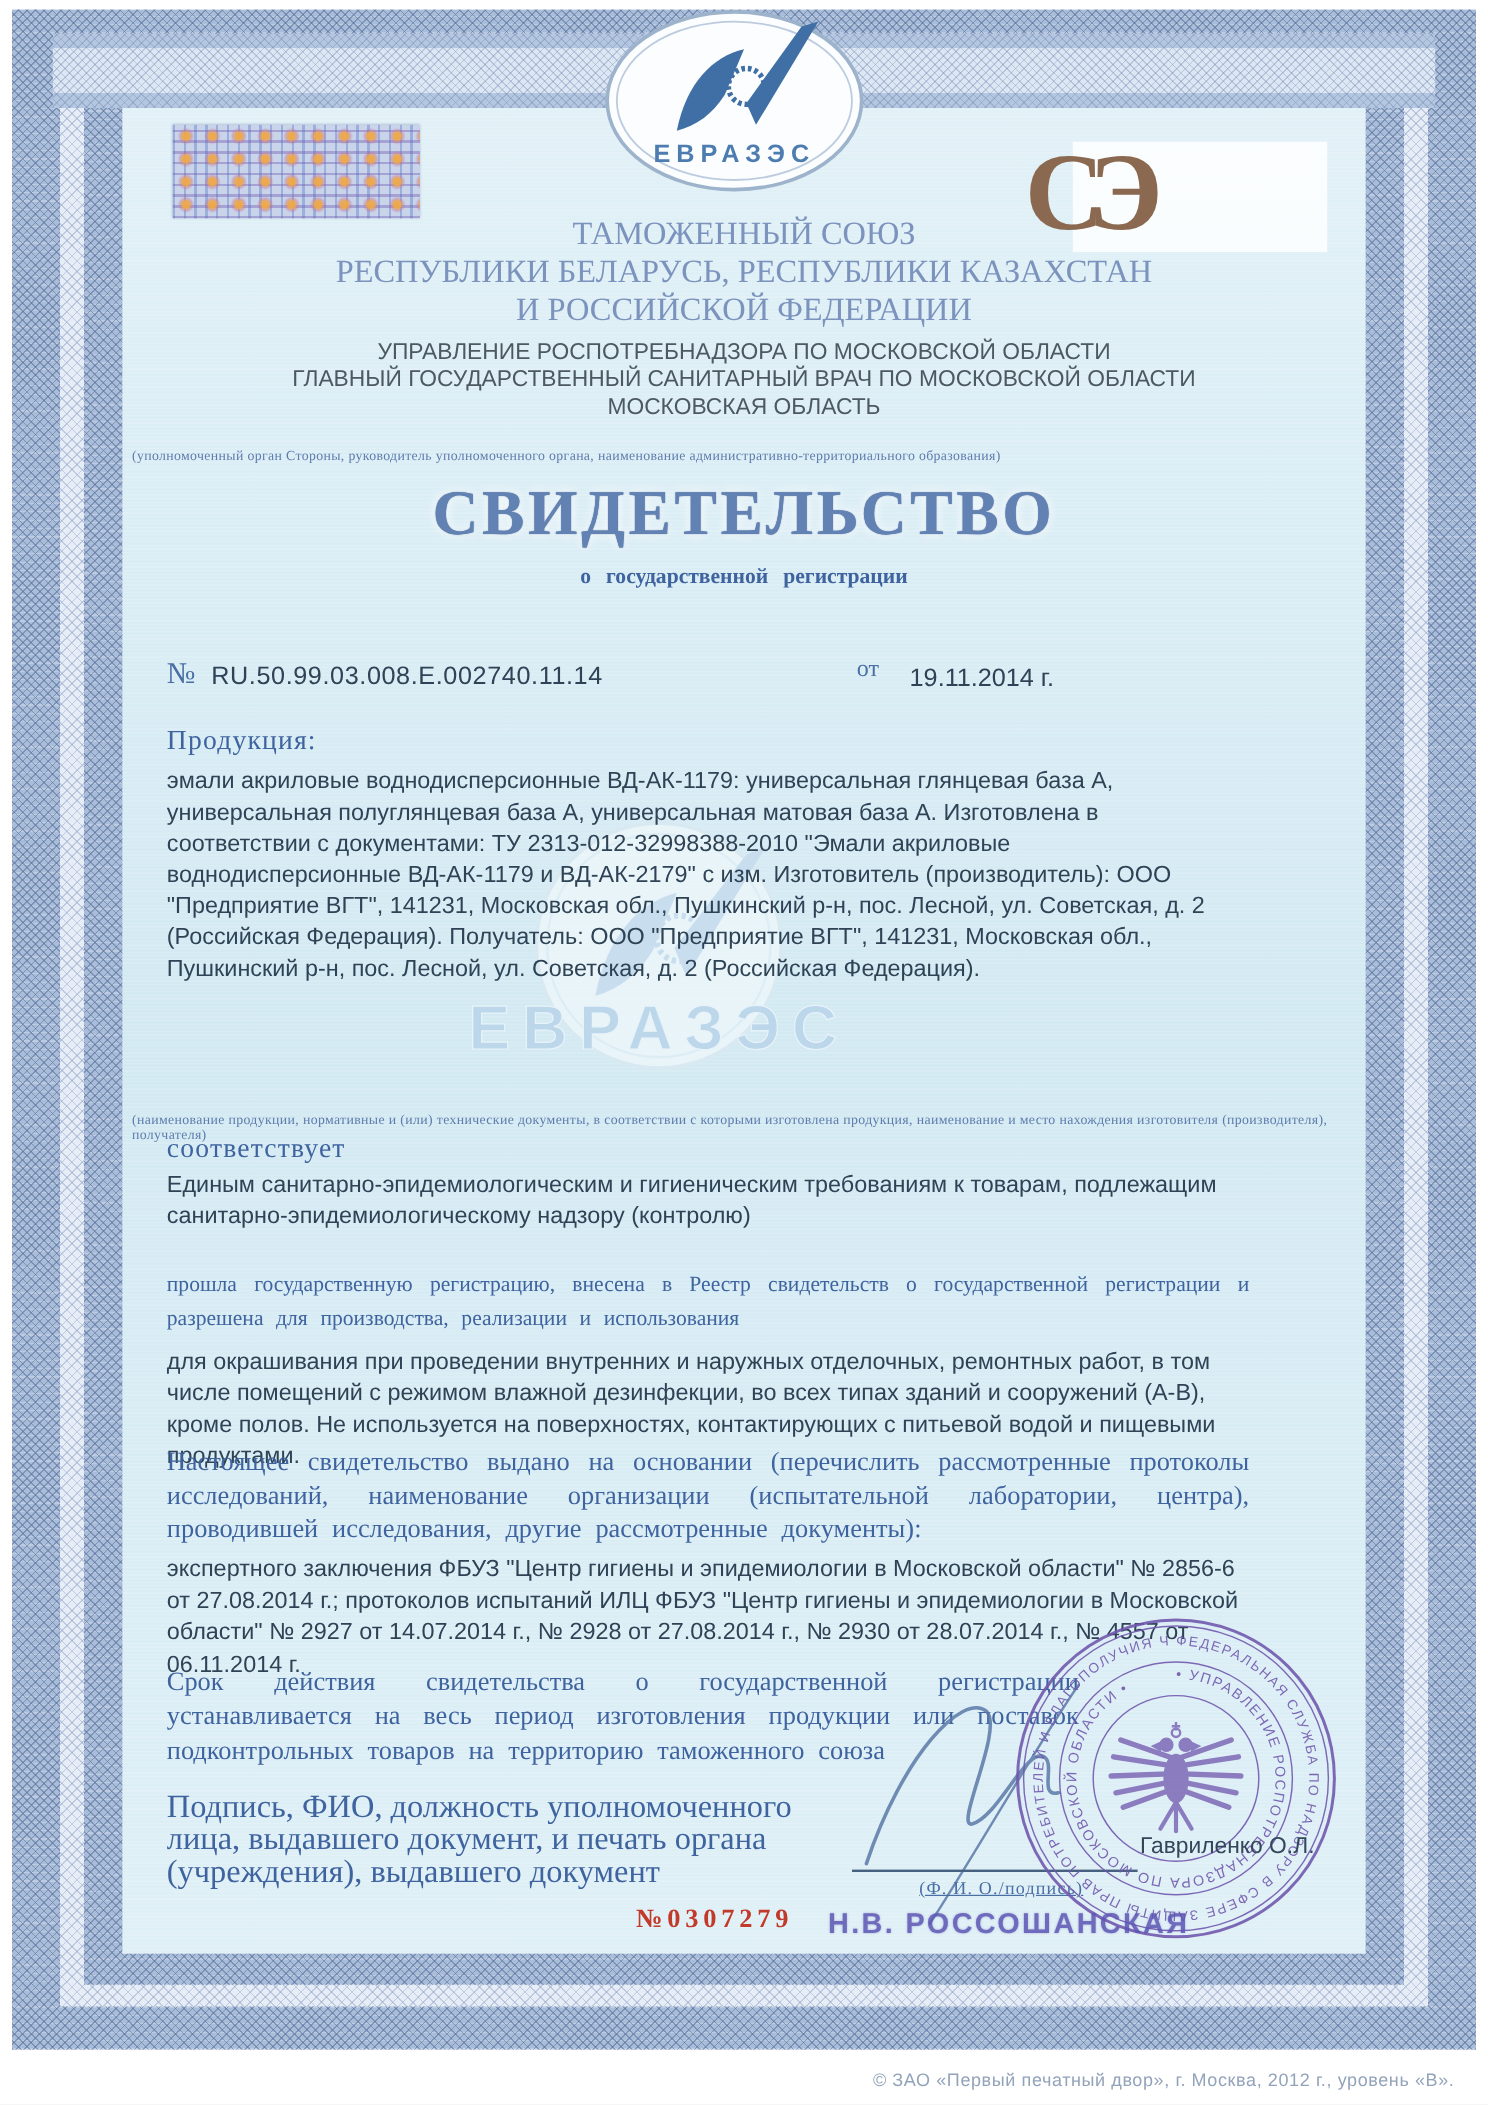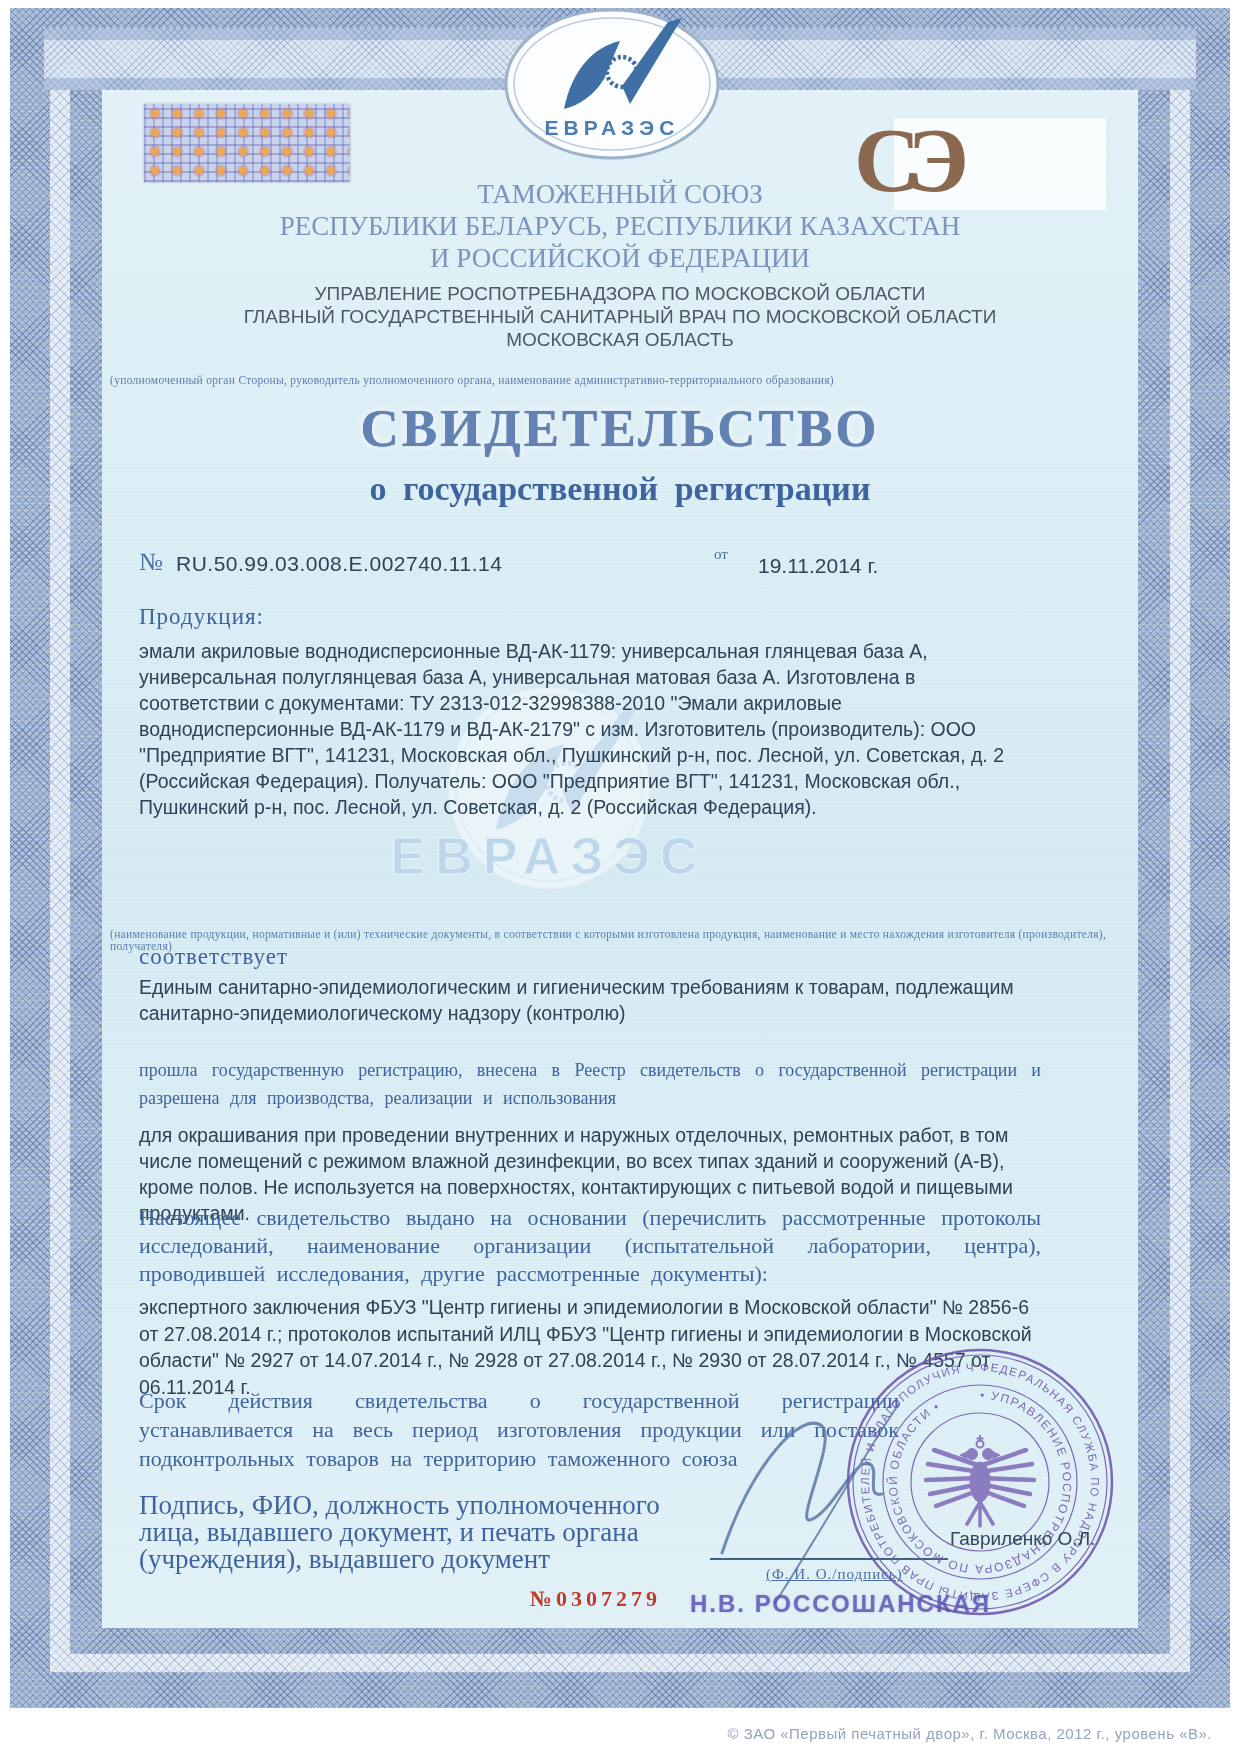--- a/index.html
+++ b/index.html
@@ -55,26 +55,26 @@
   .hdr .h-serif{font-family:"Liberation Serif",serif;font-weight:normal;font-size:27px;line-height:32px;color:#7b93bd;}
   .hdr .h-sans{font-family:"Liberation Sans",sans-serif;font-size:19px;line-height:23px;color:#4d5962;margin-top:0;}
   .hdr .gap{height:8px;}
   .cap{position:absolute;left:8px;right:8px;text-align:left;
        font-family:"Liberation Serif",serif;font-size:11.5px;color:#5d7cad;letter-spacing:.3px;}
   .cap1{top:286px;}
   .cap2{top:840px;}
   .title{position:absolute;left:0;right:0;top:310px;text-align:center;}
   .title .t-main{font-family:"Liberation Serif",serif;font-weight:bold;font-size:53px;letter-spacing:3px;color:#6182b2;
      text-shadow:0 0 1px #47699e, 0 0 9px rgba(255,255,255,.95), 0 0 2px rgba(255,255,255,.9);}
-  .title .t-sub{margin-top:12px;font-family:"Liberation Serif",serif;font-weight:bold;font-size:34px;color:#3e639f;word-spacing:8px;}
+  .title .t-sub{margin-top:12px;font-family:"Liberation Serif",serif;font-weight:bold;font-size:18px;color:#3e639f;word-spacing:8px;}
   
   .numrow{position:absolute;left:0;top:458px;width:100%;height:42px;}
   .no-label{position:absolute;left:37px;top:2px;font-size:25px;color:#4a6fa5;}
   .no-value{position:absolute;left:74px;top:6px;font-family:"Liberation Sans",sans-serif;font-size:21px;color:#2e4355;letter-spacing:.5px;}
-  .from-label{position:absolute;left:612px;top:0px;font-size:15px;color:#4a6fa5;}
+  .from-label{position:absolute;left:612px;top:0px;font-size:20px;color:#4a6fa5;}
   .date-value{position:absolute;left:656px;top:8px;font-family:"Liberation Sans",sans-serif;font-size:21px;color:#2e4355;}
   
   .serif-blue{font-family:"Liberation Serif",serif;color:#3e639f;}
   .sans-dark{font-family:"Liberation Sans",sans-serif;color:#2e4355;}
   .abs{position:absolute;}
   .jtext{text-align:justify;word-spacing:6px;}
   .product-label{left:37px;top:516px;font-size:25px;letter-spacing:1px;}
   .product-text{left:37px;top:550px;width:888px;font-size:19.5px;line-height:26px;}
   .lead{font-size:23px;}
   .cmp-lead{left:37px;top:856px;letter-spacing:1px;}

